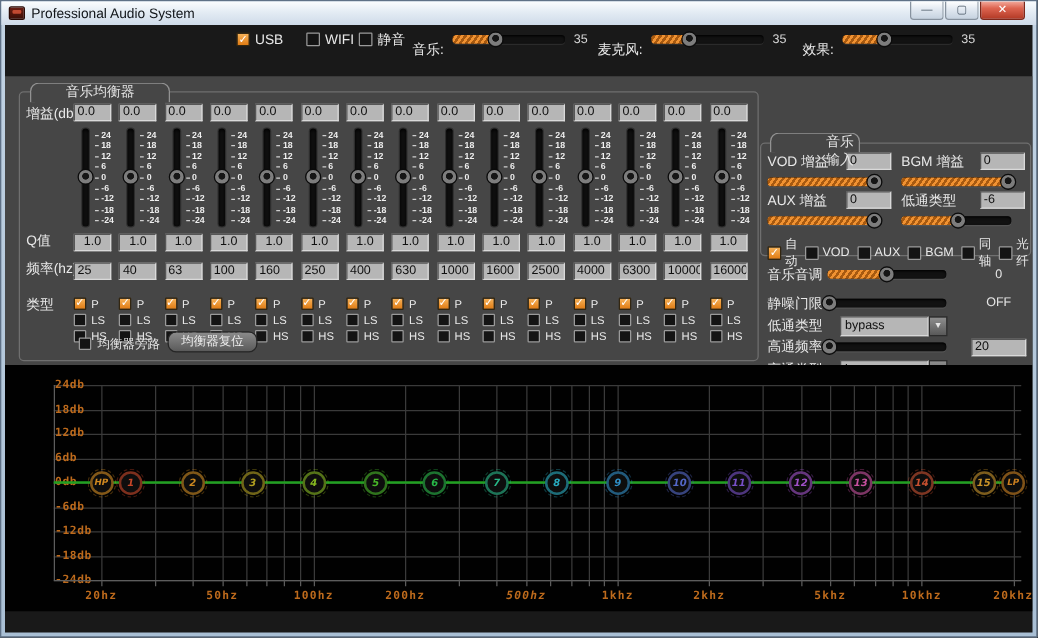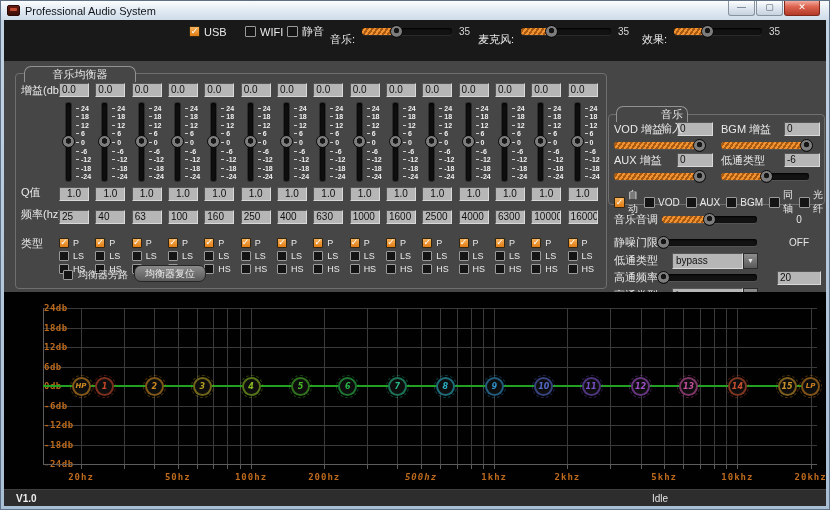--- a/index.html
+++ b/index.html
@@ -1315,19 +1315,15 @@
         <div class="pt" style="left: 480.7px; top: 84.5px; border-color: rgba(48, 144, 200, 0.6); outline-color: rgba(48, 144, 200, 0.333); color: rgb(48, 144, 200);">9</div>
         <div class="pt" style="left: 530.3px; top: 84.5px; border-color: rgba(84, 104, 200, 0.6); outline-color: rgba(84, 104, 200, 0.333); color: rgb(84, 104, 200);">10</div>
         <div class="pt" style="left: 577.5px; top: 84.5px; border-color: rgba(120, 80, 200, 0.6); outline-color: rgba(120, 80, 200, 0.333); color: rgb(120, 80, 200);">11</div>
         <div class="pt" style="left: 627.1px; top: 84.5px; border-color: rgba(160, 80, 200, 0.6); outline-color: rgba(160, 80, 200, 0.333); color: rgb(160, 80, 200);">12</div>
         <div class="pt" style="left: 675.1px; top: 84.5px; border-color: rgba(200, 80, 160, 0.6); outline-color: rgba(200, 80, 160, 0.333); color: rgb(200, 80, 160);">13</div>
         <div class="pt" style="left: 723.9px; top: 84.5px; border-color: rgba(200, 80, 48, 0.6); outline-color: rgba(200, 80, 48, 0.333); color: rgb(200, 80, 48);">14</div>
         <div class="pt" style="left: 773.5px; top: 84.5px; border-color: rgba(200, 146, 40, 0.6); outline-color: rgba(200, 146, 40, 0.333); color: rgb(200, 146, 40);">15</div>
         <div class="pt" style="left: 797.1px; top: 84.5px; border-color: rgba(204, 128, 32, 0.6); outline-color: rgba(204, 128, 32, 0.333); color: rgb(204, 128, 32); font-size: 7px;">LP</div>
       </div>
 
-    <div class="statusbar">
-      <span class="statusver">V1.0</span>
-      <span class="statusstate">Idle</span>
-    </div>
 
   </div>
 </div>
 
 </body></html>

